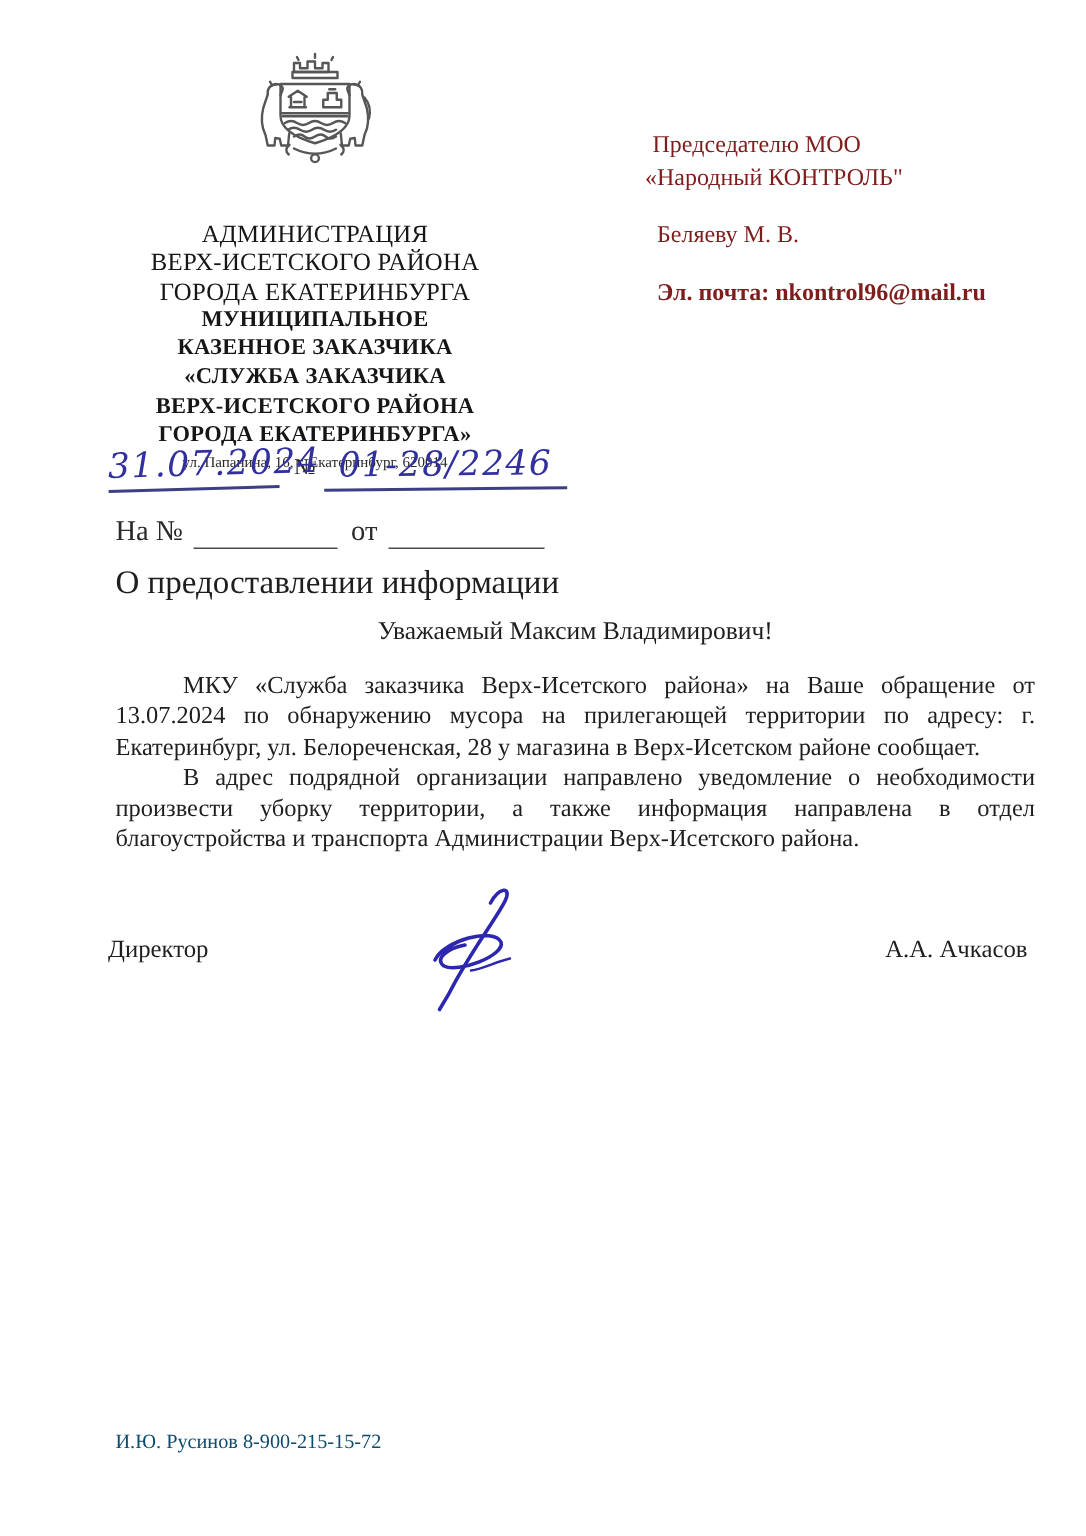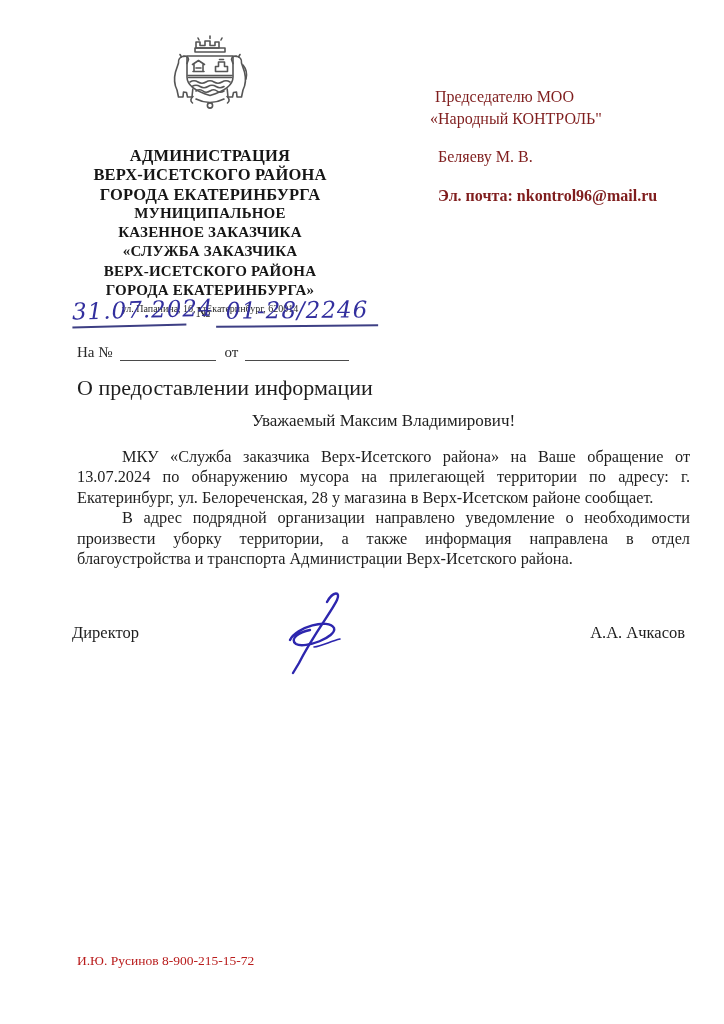--- a/index.html
+++ b/index.html
@@ -8,21 +8,21 @@
     background:#ffffff; overflow:hidden;
     font-family:"Liberation Serif", serif; color:#1e1e1e;
   }
 
   
   .emblem { position:absolute; left:160px; top:33px; width:100px; height:80px; }
   .emblem svg { width:100%; height:100%; }
 
   
   .letterhead { position:absolute; left:38px; top:146px; width:344px; text-align:center; color:#161616; }
-  .lh-primary   { font-weight:bold; font-size:16.5px; line-height:19.3px; letter-spacing:0.2px; }
+  .lh-primary   { font-weight:normal; font-size:16.5px; line-height:19.3px; letter-spacing:0.2px; }
   .lh-secondary { font-weight:bold; font-size:15px;   line-height:19.3px; letter-spacing:0.2px; }
   .lh-address   { font-weight:normal; font-size:10px; line-height:13px; margin-top:2px; color:#2a2a2a;font-family:Liberation Serif, serif; }
 
   
   .recipient { position:absolute; left:430px; top:88px; font-size:16px; line-height:18px; color:#7f1d1d; }
   .recipient .r1 { margin-left:5px; }
   .recipient .r2 { margin-top:4px; }
   .recipient .r3 { margin-top:20px; margin-left:8px; }
   .recipient .r4 { margin-top:21px; margin-left:8px;font-weight:bold; }
 
@@ -37,38 +37,38 @@
     border-bottom:2px solid #3d3f84; padding-bottom:2px;
     transform:rotate(-1.6deg); vertical-align:bottom;
   }
   .no-sign { font-size:15px; color:#222; margin:0 6px 0 10px; vertical-align:bottom; line-height:30px; }
   .hw-num {
     display:inline-block; width:162px; text-align:center;
     border-bottom:2px solid #3d3f84; padding-bottom:2px;
     transform:rotate(-0.6deg); vertical-align:bottom;
   }
 
-  .ref-row2 { position:absolute; left:77px; top:344px; font-size:15px; color:#2a2a2a; white-space:nowrap; }
+  .ref-row2 { position:absolute; left:77px; top:344px; font-size:19px; color:#2a2a2a; white-space:nowrap; }
   .blank { display:inline-block; border-bottom:1.3px solid #4a4a4a; height:14px; vertical-align:bottom; }
   .blank-1 { width:96px;  margin:0 9px 0 7px; }
   .blank-2 { width:104px; margin-left:7px; }
 
   
   .subject    { position:absolute; left:77px; top:375px; font-size:22px; }
   .salutation { position:absolute; left:77px; top:411px; width:613px; text-align:center; font-size:17px; }
   .body-text  { position:absolute; left:77px; top:447px; width:613px; font-size:16.3px; line-height:20.4px; text-align:justify; }
   .body-text p { margin:0; text-indent:45px; }
 
   
   .sign-row { position:absolute; left:72px; top:623px; width:613px; font-size:16.5px; display:flex; justify-content:space-between;text-align:center; }
   .signature-stroke { position:absolute; left:277px; top:588px; width:74px; height:90px; }
   .signature-stroke svg { width:100%; height:100%; }
 
   
-  .footer { position:absolute; left:77px; top:953px; font-size:13.5px; color:#b91c1c; }
+  .footer { position:absolute; left:77px; top:953px; font-size:13.5px; color:#0c4a6e; }
 </style>
 </head>
 <body>
 
 <div class="page">
 
   <div class="emblem">
     <svg viewBox="0 0 96 80" fill="none" stroke="#565656" stroke-width="1.6" stroke-linecap="round" stroke-linejoin="round">
 
       <path d="M34 15 v-6 h4 v3.5 h5 v-4.5 h5 v4.5 h5 v-3.5 h4 v6 z"></path>

